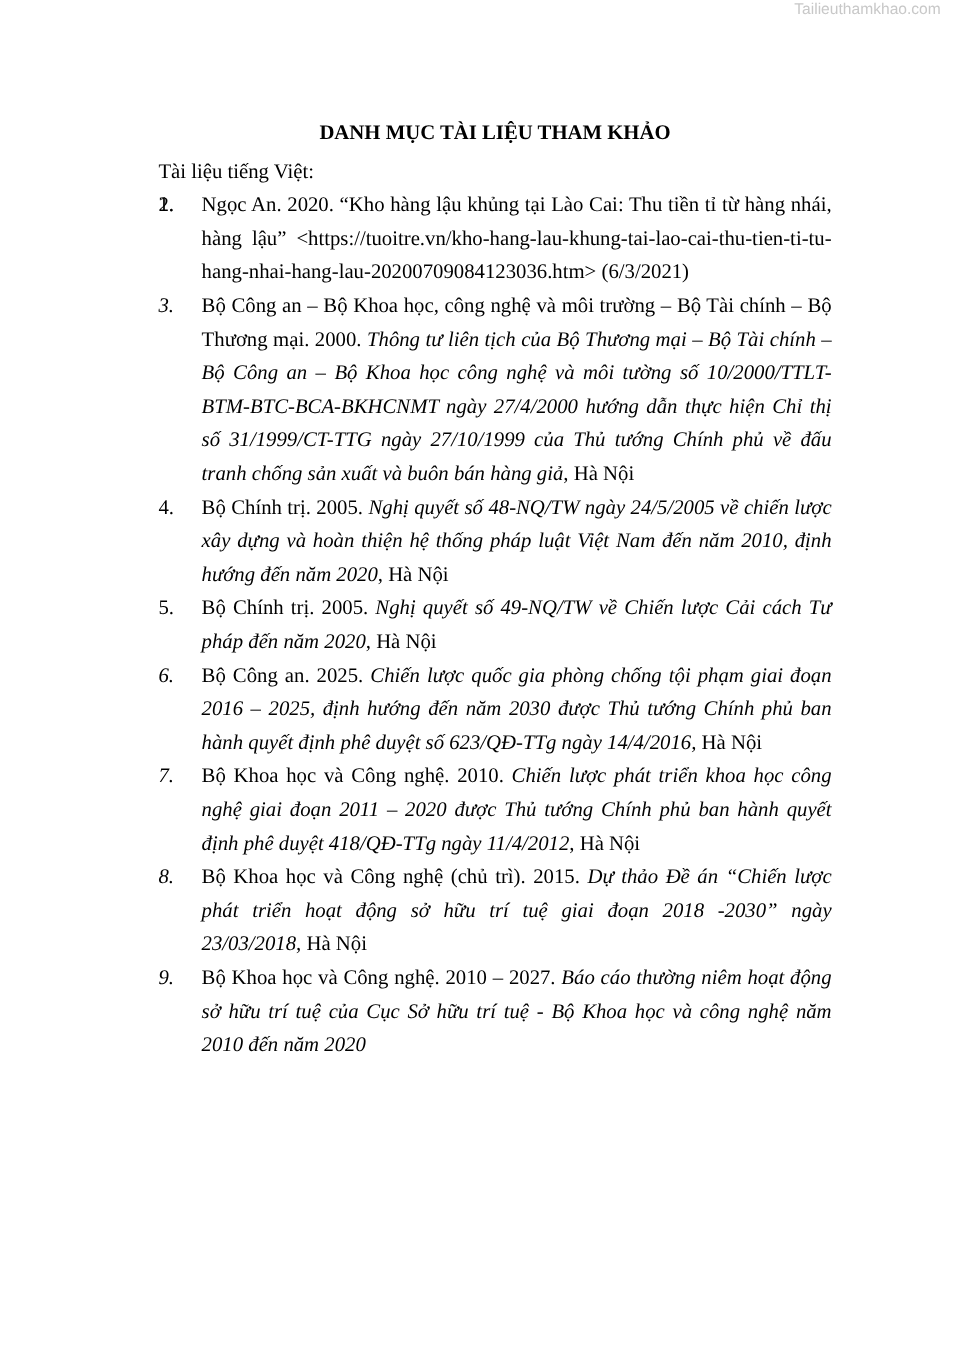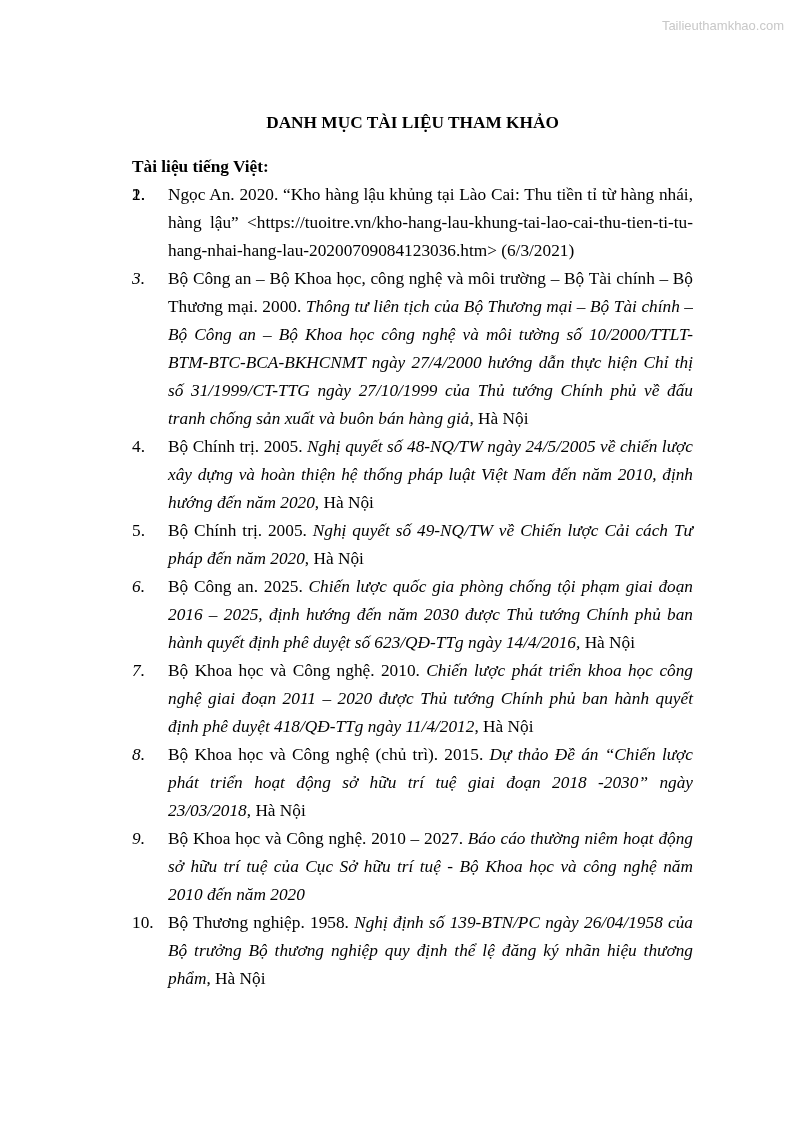--- a/index.html
+++ b/index.html
@@ -1,22 +1,22 @@
 <!DOCTYPE html>
 <html><head>
 <meta charset="utf-8">
 <style>
   html, body { margin: 0; padding: 0; background: #ffffff; }
   body { width: 794px; height: 1123px; position: relative; overflow: hidden;
          font-family: "Liberation Serif", "DejaVu Serif", serif; color: #000; }
-  .watermark { position: absolute; top: 18px; right: 10px; font-family: "Liberation Sans", "DejaVu Sans", sans-serif;
+  .watermark { position: absolute; top: 0; right: 10px; font-family: "Liberation Sans", "DejaVu Sans", sans-serif;
                font-size: 13px; color: #c8c8c8; letter-spacing: 0; }
   .page { position: absolute; left: 132px; top: 93px; width: 561px; }
-  .title { text-align: center; font-weight: bold; font-size: 17.3px; line-height: 28px; margin: 16px; }
-  .section { font-weight: bold; font-size: 17.3px; line-height: 28px; margin: 0; }
+  .title { text-align: center; font-weight: bold; font-size: 17.3px; line-height: 28px; margin: 4px; }
+  .section { font-weight: normal; font-size: 17.3px; line-height: 28px; margin: 0; }
   ol.refs { list-style: none; margin: 0; padding: 0; }
   .ref { position: relative; padding-left: 36px; font-size: 17.3px; line-height: 28px; text-align: justify; }
   .ref .num { position: absolute; left: 0; top: 0; }
   .ref .num.it { font-style: italic; }
   .ref i { }
   .break { word-break: break-all; }
 </style>
 </head>
 <body>
 
@@ -55,18 +55,14 @@
       <span>Bộ Khoa học và Công nghệ. 2010. </span><i>Chiến lược phát triển khoa học công nghệ giai đoạn 2011 – 2020 được Thủ tướng Chính phủ ban hành quyết định phê duyệt 418/QĐ-TTg ngày 11/4/2012</i><span>, Hà Nội</span>
     </li>
     <li class="ref">
       <span class="num it">8.</span>
       <span>Bộ Khoa học và Công nghệ (chủ trì). 2015. </span><i>Dự thảo Đề án “Chiến lược phát triển hoạt động sở hữu trí tuệ giai đoạn 2018 -2030” ngày 23/03/2018</i><span>, Hà Nội</span>
     </li>
     <li class="ref">
       <span class="num it">9.</span>
       <span>Bộ Khoa học và Công nghệ. 2010 – 2027. </span><i>Báo cáo thường niêm hoạt động sở hữu trí tuệ của Cục Sở hữu trí tuệ - Bộ Khoa học và công nghệ năm 2010 đến năm 2020</i><span></span>
     </li>
-    <li class="ref">
-      <span class="num">10.</span>
-      <span>Bộ Thương nghiệp. 1958. </span><i>Nghị định số 139-BTN/PC ngày 26/04/1958 của Bộ trưởng Bộ thương nghiệp quy định thể lệ đăng ký nhãn hiệu thương phẩm</i><span>, Hà Nội</span>
-    </li>
   </ol>
 </div>
 
 </body></html>

